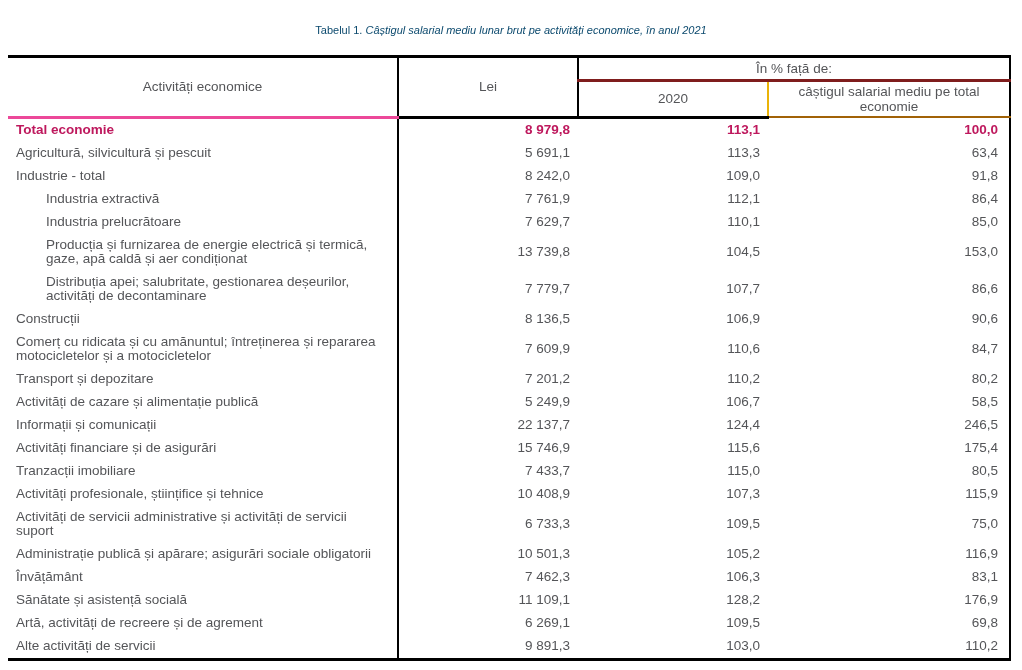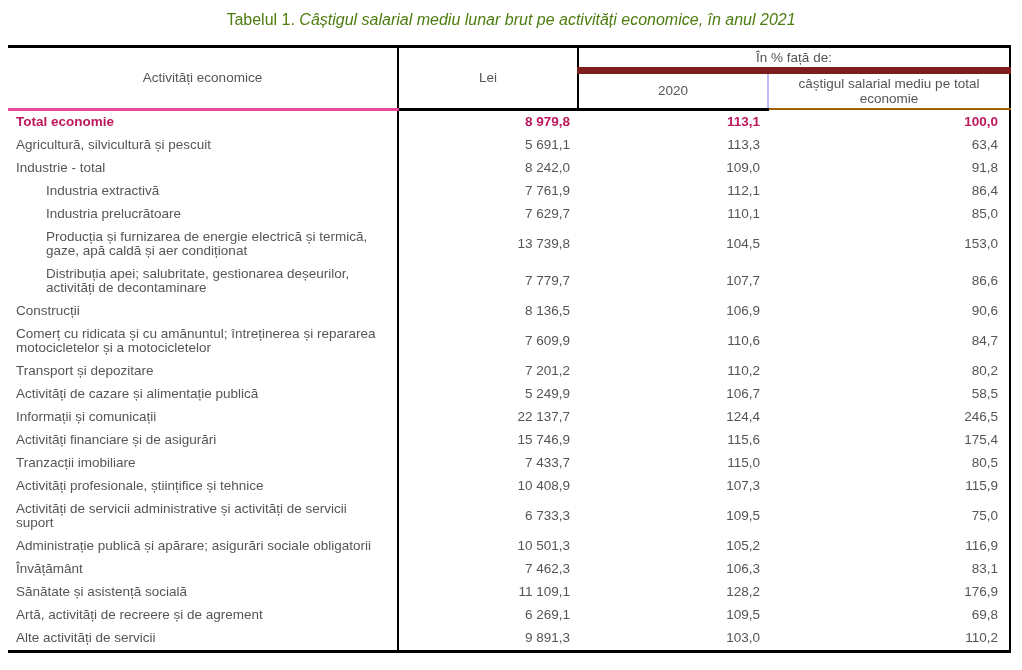--- a/index.html
+++ b/index.html
@@ -8,24 +8,24 @@
     background: #ffffff;
   }
   body {
     width: 1022px;
     height: 670px;
     overflow: hidden;
     font-family: "Liberation Sans", sans-serif;
     -webkit-font-smoothing: antialiased;
   }
   .page-title {
-    padding-top: 12px;
+    padding-top: 22px;
     text-align: center;
-    font-size: 16px;
-    color: #4d7c0f;
+    font-size: 11px;
+    color: #0c4a6e;
     line-height: 16px;
   }
   .page-title .italic-part {
     font-style: italic;
   }
   table.salary-table {
     margin: 17px 0 0 8px;
     width: 1002px;
     table-layout: fixed;
     border-collapse: collapse;
@@ -47,24 +47,24 @@
   thead tr.lower-row { height: 36px; }
   th.h-activities {
     border-right: 2px solid #000;
     border-bottom: 3px solid #ec4899;
   }
   th.h-lei {
     border-right: 2px solid #000;
     border-bottom: 3px solid #000;
   }
   th.h-pct-group {
-    border-bottom: 7px solid #7f1d1d;
+    border-bottom: 3px solid #7f1d1d;
   }
   th.h-2020 {
-    border-right: 2px solid #c4b5fd;
+    border-right: 2px solid #eab308;
     border-bottom: 3px solid #000;
   }
   th.h-pct-total {
     border-bottom: 2px solid #a16207;
     margin-top: 26px;
   }
   
   tbody td {
     font-size: 13.5px;
     color: #545558;

